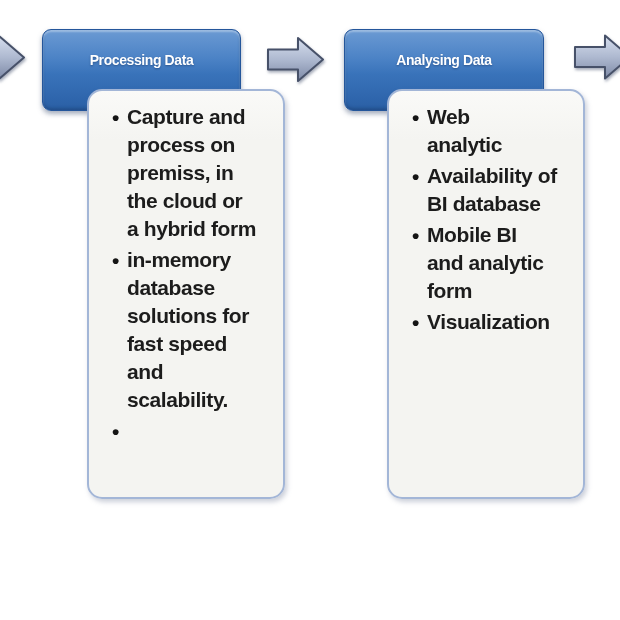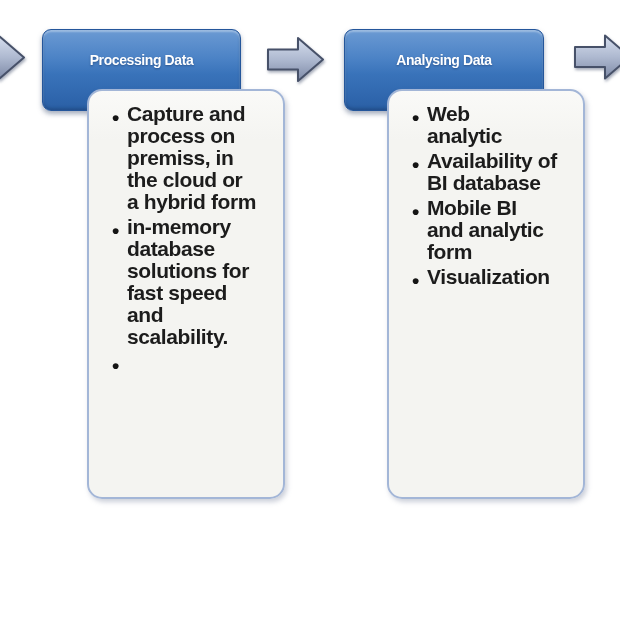--- a/index.html
+++ b/index.html
@@ -66,21 +66,21 @@
   .bullet-dot {
     flex: 0 0 15px;
     width: 15px;
     font-size: 21px;
     line-height: 29px;
     font-weight: 700;
     color: #141414;
   }
   .bullet-text {
     font-size: 21px;
-    line-height: 22px;
+    line-height: 28px;
     font-weight: 700;
     letter-spacing: -0.4px;
     color: #1c1c1c;
     white-space: pre-line;
   }
 
   
   .flow-arrow {
     position: absolute;
     z-index: 0;

